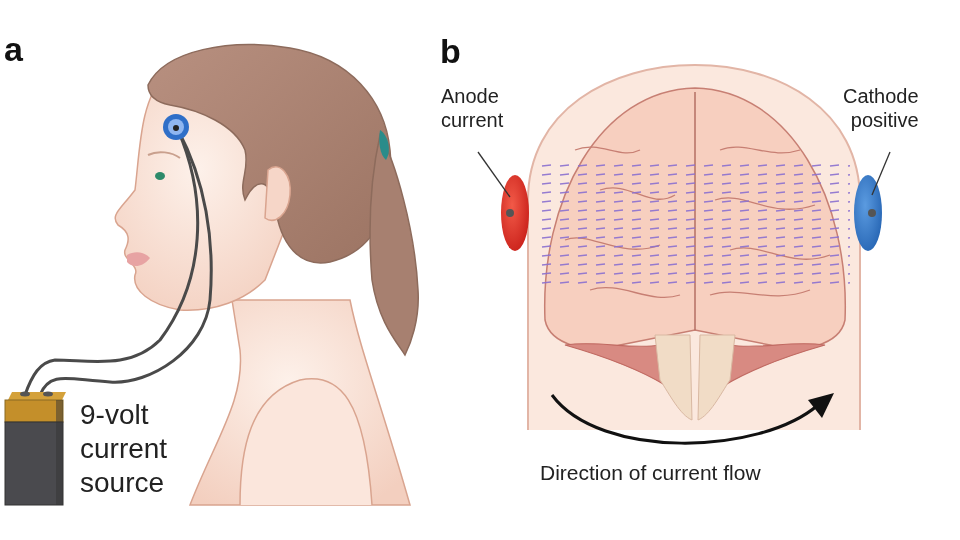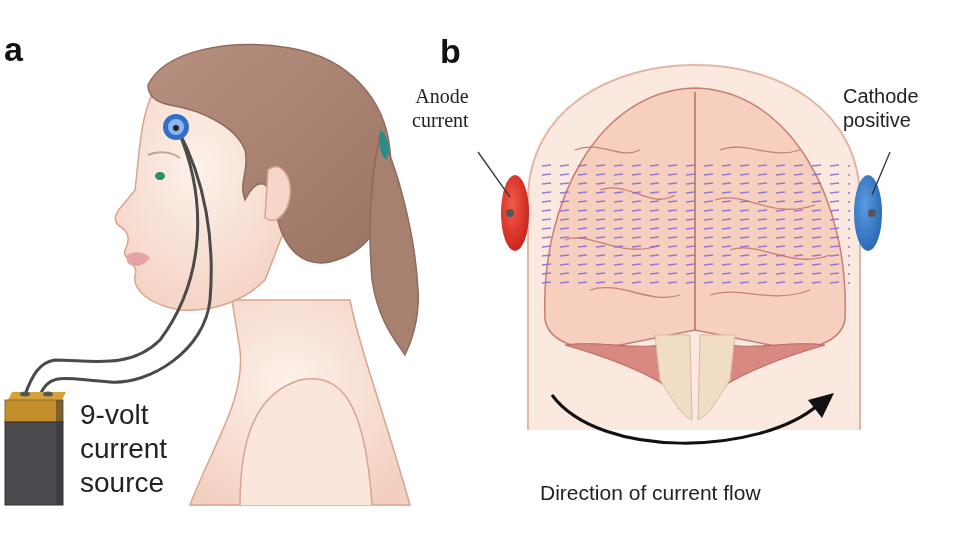--- a/index.html
+++ b/index.html
@@ -104,23 +104,23 @@
 
 <div class="panel-label" style="left:4px;top:32px;">a</div>
 <div class="panel-label" style="left:440px;top:34px;">b</div>
 
 <div class="caption" style="left:80px;top:398px;font-size:28px;">
   <div>9-volt</div>
   <div>current</div>
   <div>source</div>
 </div>
 
-<div class="caption" style="left:412px;top:84px;text-align:right;font-family:Liberation Serif, serif;">
+<div class="caption" style="left:441px;top:84px;text-align:left;">
   <div>Anode</div>
   <div>current</div>
 </div>
 
-<div class="caption" style="left:843px;top:84px;text-align:left;">
+<div class="caption" style="left:843px;top:84px;text-align:right;">
   <div>Cathode</div>
   <div>positive</div>
 </div>
 
-<div class="caption" style="left:540px;top:460px;font-size:21px;margin-top:20px;">Direction of current flow</div>
+<div class="caption" style="left:540px;top:460px;font-size:21px;">Direction of current flow</div>
 
 </body></html>

